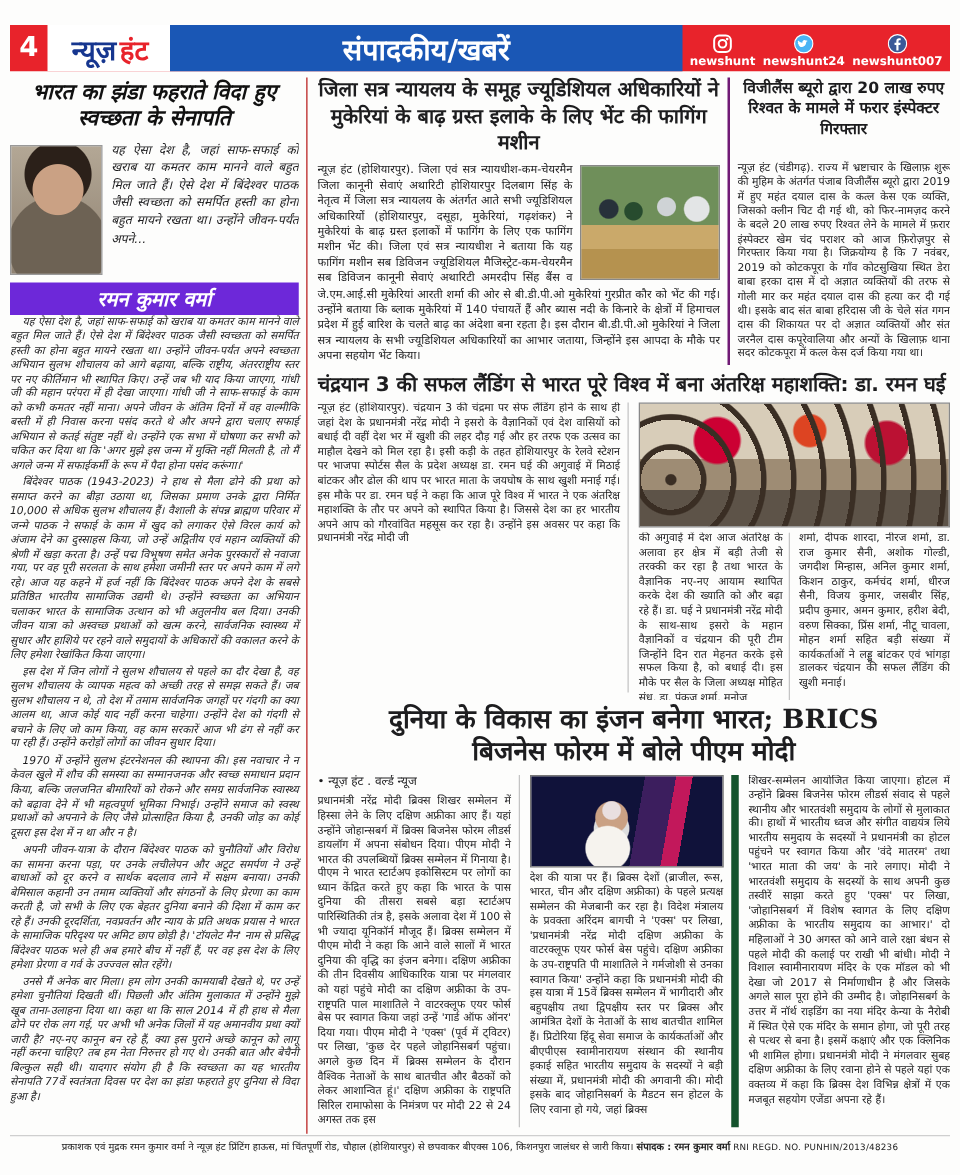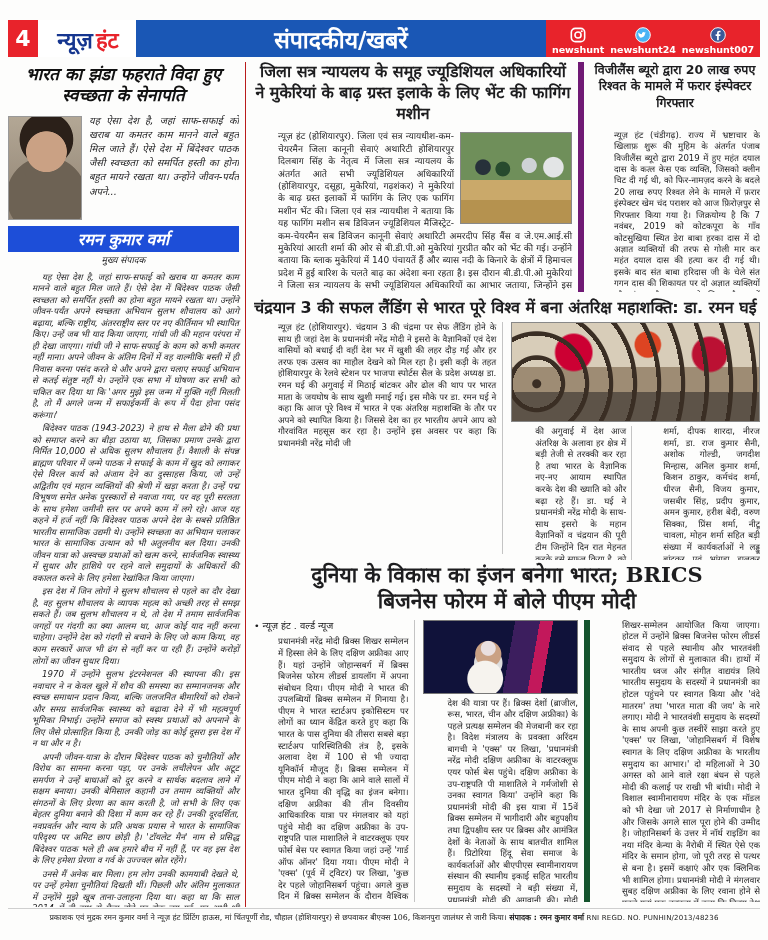--- a/index.html
+++ b/index.html
@@ -21,45 +21,45 @@
   .logo-first { color:#16368f; } .logo-second { color:#e8232b; }
   .dateline { color:#fff; font-weight:bold; font-size:9.5px; line-height:1.3;
     display:flex; flex-direction:column; justify-content:center; padding:0 10px; width:118px; }
   .section-box { background:#1a57b5; flex:1; display:flex; align-items:center; justify-content:center;
     color:#fff; font-weight:bold; font-size:23px; }
   .social { width:214px; display:flex; align-items:flex-end; justify-content:space-evenly; padding-bottom:2px; }
   .social-item { display:flex; flex-direction:column; align-items:center; gap:1px; }
   .social-item .glyph { width:16px; height:16px; }
   .social-item .handle { color:#fff; font-weight:bold; font-size:9.5px; }
   
-  .jtext { text-align:justify;padding-left:24px; }
+  .jtext { text-align:justify; }
   .lead-bold { font-weight:normal; }
   p.body-par { text-indent:10px; margin-bottom:2px; }
   
   .editorial { position:absolute; left:8px; top:62px; width:238px; height:845px;
     padding-right:6px; border-right:1px solid #b91c1c; overflow:hidden;font-style:italic; }
   .ed-headline { font-weight:bold; font-size:17px; line-height:1.25; text-align:center;
     color:#111; margin:2px 4px 7px; }
   .ed-top { overflow:hidden; }
   .author-photo { float:left; width:74px; height:104px; margin:2px 7px 2px 0;
     border:1px solid #999;
     background:
       radial-gradient(circle at 52% 34%, #caa184 0 26%, transparent 27%),
       radial-gradient(circle at 52% 22%, #2b2019 0 30%, transparent 31%),
       radial-gradient(circle at 52% 78%, #6d6254 0 45%, transparent 46%),
       linear-gradient(#b3a795,#8f8272);
   }
   .ed-intro { font-size:9.8px; line-height:1.45; }
-  .author-banner { background:#1d4ed8; color:#fff; font-weight:bold; font-size:16px;
+  .author-banner { background:#6d28d9; color:#fff; font-weight:bold; font-size:16px;
     text-align:center; padding:2px 0; margin:4px 0 1px; }
   .author-role { text-align:center; font-size:9px; margin-bottom:6px; }
   .ed-body { font-size:8.6px; line-height:1.34; }
   
   .fogging { position:absolute; left:254px; top:62px; width:330px; height:230px;
-    padding-right:6px; border-right:6px solid #701a75; overflow:hidden; }
+    padding-right:6px; border-right:2px solid #701a75; overflow:hidden; }
   .fog-headline { font-weight:bold; font-size:16px; line-height:1.3; text-align:center; margin-bottom:6px; }
   .fog-photo { float:right; width:112px; height:92px; margin:2px 0 3px 6px; border:1px solid #888;
     background:
       radial-gradient(circle at 20% 38%, #27313a 0 7%, transparent 8%),
       radial-gradient(circle at 38% 40%, #274b2e 0 8%, transparent 9%),
       radial-gradient(circle at 62% 36%, #cfd3d6 0 8%, transparent 9%),
       radial-gradient(circle at 84% 38%, #e3e5e6 0 9%, transparent 10%),
       linear-gradient(#6f8f5a 0 52%, #caa96a 52% 74%, #b5924f 74%);
   }
   .fog-body { font-size:9px; line-height:1.38; }
@@ -153,21 +153,20 @@
     </div>
   </header>
 
   <section class="editorial">
     <h1 class="ed-headline">भारत का झंडा फहराते विदा हुए स्वच्छता के सेनापति</h1>
     <div class="ed-top">
       <div class="author-photo"></div>
       <div class="ed-intro jtext">यह ऐसा देश है, जहां साफ-सफाई को खराब या कमतर काम मानने वाले बहुत मिल जाते हैं। ऐसे देश में बिंदेश्वर पाठक जैसी स्वच्छता को समर्पित हस्ती का होना बहुत मायने रखता था। उन्होंने जीवन-पर्यंत अपने...</div>
     </div>
     <div class="author-banner">रमन कुमार वर्मा</div>
-    <div class="author-role">मुख्य संपादक</div>
     <div class="ed-body jtext">
       <p class="body-par">यह ऐसा देश है, जहां साफ-सफाई को खराब या कमतर काम मानने वाले बहुत मिल जाते हैं। ऐसे देश में बिंदेश्वर पाठक जैसी स्वच्छता को समर्पित हस्ती का होना बहुत मायने रखता था। उन्होंने जीवन-पर्यंत अपने स्वच्छता अभियान सुलभ शौचालय को आगे बढ़ाया, बल्कि राष्ट्रीय, अंतरराष्ट्रीय स्तर पर नए कीर्तिमान भी स्थापित किए। उन्हें जब भी याद किया जाएगा, गांधी जी की महान परंपरा में ही देखा जाएगा। गांधी जी ने साफ-सफाई के काम को कभी कमतर नहीं माना। अपने जीवन के अंतिम दिनों में वह वाल्मीकि बस्ती में ही निवास करना पसंद करते थे और अपने द्वारा चलाए सफाई अभियान से कतई संतुष्ट नहीं थे। उन्होंने एक सभा में घोषणा कर सभी को चकित कर दिया था कि 'अगर मुझे इस जन्म में मुक्ति नहीं मिलती है, तो मैं अगले जन्म में सफाईकर्मी के रूप में पैदा होना पसंद करूंगा।'</p>
       <p class="body-par">बिंदेश्वर पाठक (1943-2023) ने हाथ से मैला ढोने की प्रथा को समाप्त करने का बीड़ा उठाया था, जिसका प्रमाण उनके द्वारा निर्मित 10,000 से अधिक सुलभ शौचालय हैं। वैशाली के संपन्न ब्राह्मण परिवार में जन्मे पाठक ने सफाई के काम में खुद को लगाकर ऐसे विरल कार्य को अंजाम देने का दुस्साहस किया, जो उन्हें अद्वितीय एवं महान व्यक्तियों की श्रेणी में खड़ा करता है। उन्हें पद्म विभूषण समेत अनेक पुरस्कारों से नवाजा गया, पर वह पूरी सरलता के साथ हमेशा जमीनी स्तर पर अपने काम में लगे रहे। आज यह कहने में हर्ज नहीं कि बिंदेश्वर पाठक अपने देश के सबसे प्रतिष्ठित भारतीय सामाजिक उद्यमी थे। उन्होंने स्वच्छता का अभियान चलाकर भारत के सामाजिक उत्थान को भी अतुलनीय बल दिया। उनकी जीवन यात्रा को अस्वच्छ प्रथाओं को खत्म करने, सार्वजनिक स्वास्थ्य में सुधार और हाशिये पर रहने वाले समुदायों के अधिकारों की वकालत करने के लिए हमेशा रेखांकित किया जाएगा।</p>
       <p class="body-par">इस देश में जिन लोगों ने सुलभ शौचालय से पहले का दौर देखा है, वह सुलभ शौचालय के व्यापक महत्व को अच्छी तरह से समझ सकते हैं। जब सुलभ शौचालय न थे, तो देश में तमाम सार्वजनिक जगहों पर गंदगी का क्या आलम था, आज कोई याद नहीं करना चाहेगा। उन्होंने देश को गंदगी से बचाने के लिए जो काम किया, वह काम सरकारें आज भी ढंग से नहीं कर पा रही हैं। उन्होंने करोड़ों लोगों का जीवन सुधार दिया।</p>
       <p class="body-par">1970 में उन्होंने सुलभ इंटरनेशनल की स्थापना की। इस नवाचार ने न केवल खुले में शौच की समस्या का सम्मानजनक और स्वच्छ समाधान प्रदान किया, बल्कि जलजनित बीमारियों को रोकने और समग्र सार्वजनिक स्वास्थ्य को बढ़ावा देने में भी महत्वपूर्ण भूमिका निभाई। उन्होंने समाज को स्वस्थ प्रथाओं को अपनाने के लिए जैसे प्रोत्साहित किया है, उनकी जोड़ का कोई दूसरा इस देश में न था और न है।</p>
       <p class="body-par">अपनी जीवन-यात्रा के दौरान बिंदेश्वर पाठक को चुनौतियों और विरोध का सामना करना पड़ा, पर उनके लचीलेपन और अटूट समर्पण ने उन्हें बाधाओं को दूर करने व सार्थक बदलाव लाने में सक्षम बनाया। उनकी बेमिसाल कहानी उन तमाम व्यक्तियों और संगठनों के लिए प्रेरणा का काम करती है, जो सभी के लिए एक बेहतर दुनिया बनाने की दिशा में काम कर रहे हैं। उनकी दूरदर्शिता, नवप्रवर्तन और न्याय के प्रति अथक प्रयास ने भारत के सामाजिक परिदृश्य पर अमिट छाप छोड़ी है। 'टॉयलेट मैन' नाम से प्रसिद्ध बिंदेश्वर पाठक भले ही अब हमारे बीच में नहीं हैं, पर वह इस देश के लिए हमेशा प्रेरणा व गर्व के उज्ज्वल स्रोत रहेंगे।</p>
       <p class="body-par">उनसे मैं अनेक बार मिला। हम लोग उनकी कामयाबी देखते थे, पर उन्हें हमेशा चुनौतियां दिखती थीं। पिछली और अंतिम मुलाकात में उन्होंने मुझे खूब ताना-उलाहना दिया था। कहा था कि साल 2014 में ही हाथ से मैला ढोने पर रोक लग गई, पर अभी भी अनेक जिलों में यह अमानवीय प्रथा क्यों जारी है? नए-नए कानून बन रहे हैं, क्या इस पुराने अच्छे कानून को लागू नहीं करना चाहिए? तब हम नेता निरुत्तर हो गए थे। उनकी बात और बेचैनी बिल्कुल सही थी। यादगार संयोग ही है कि स्वच्छता का यह भारतीय सेनापति 77वें स्वतंत्रता दिवस पर देश का झंडा फहराते हुए दुनिया से विदा हुआ है।</p>
     </div>
   </section>
 

